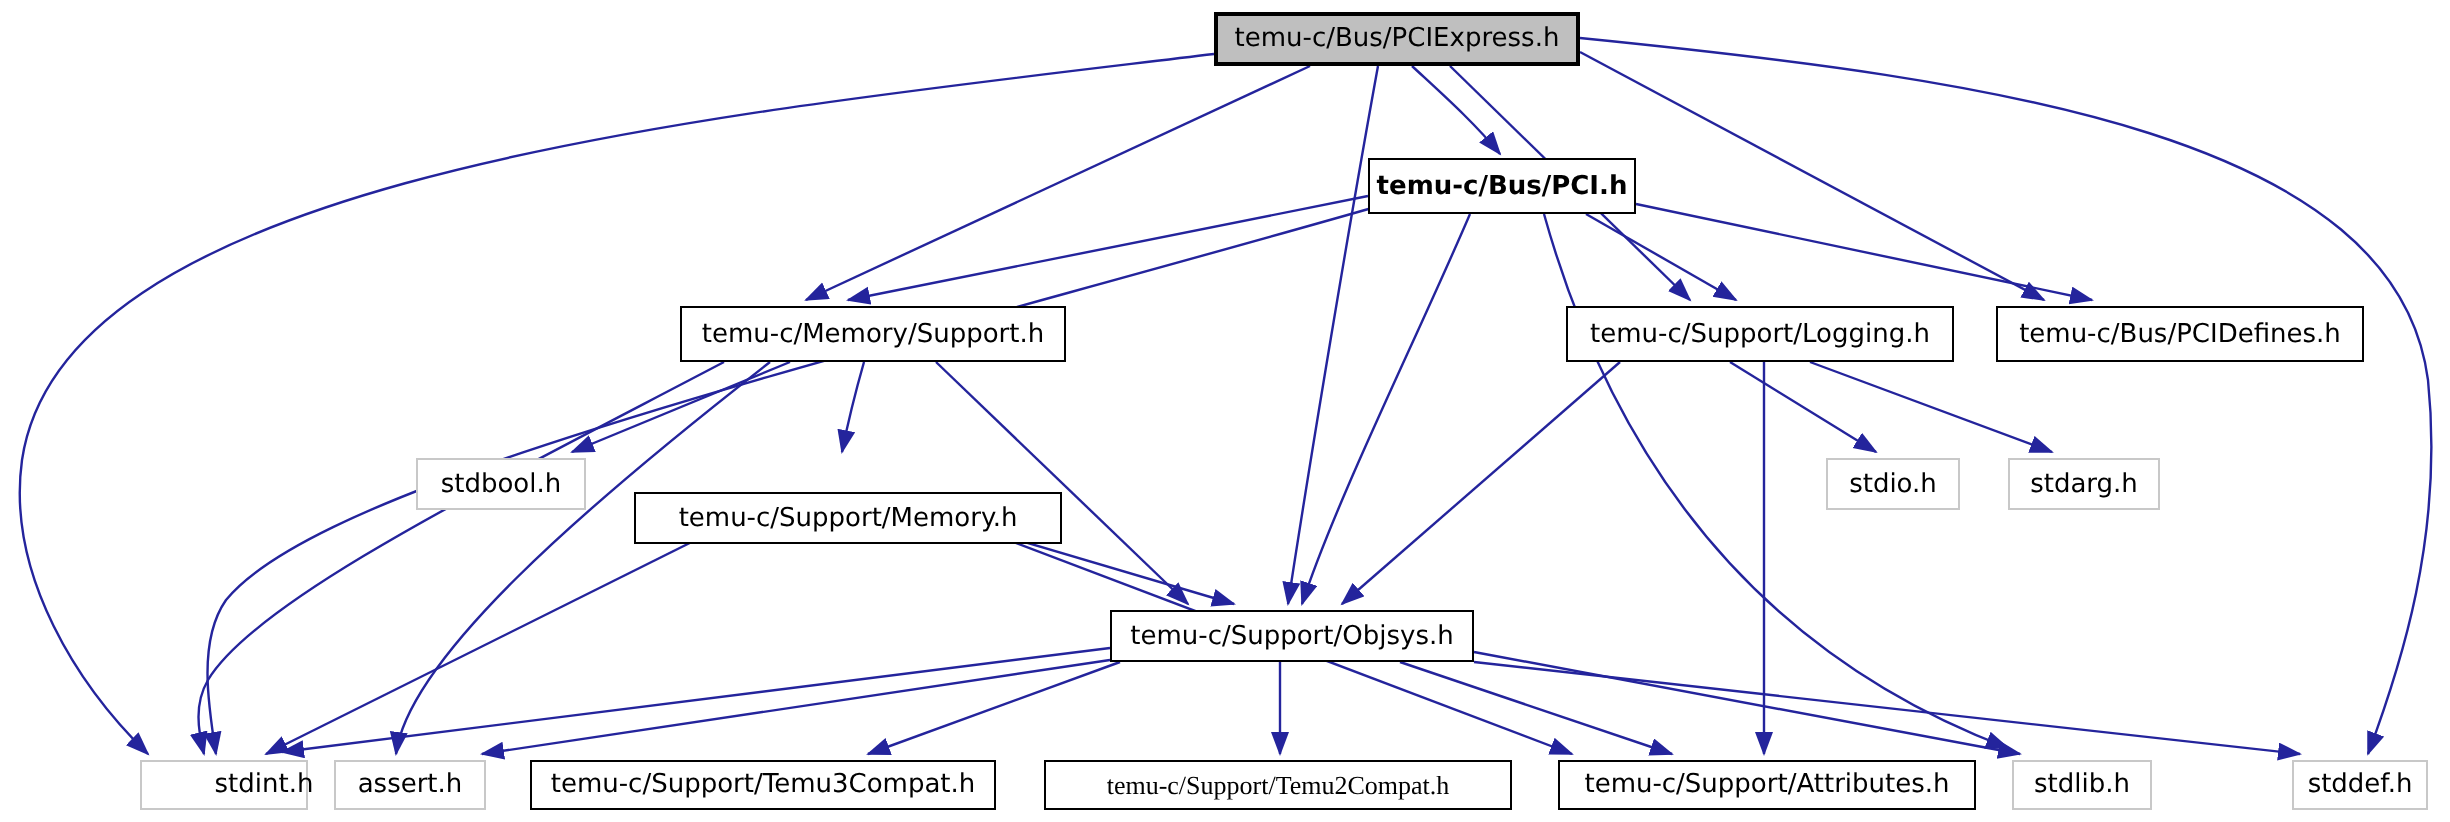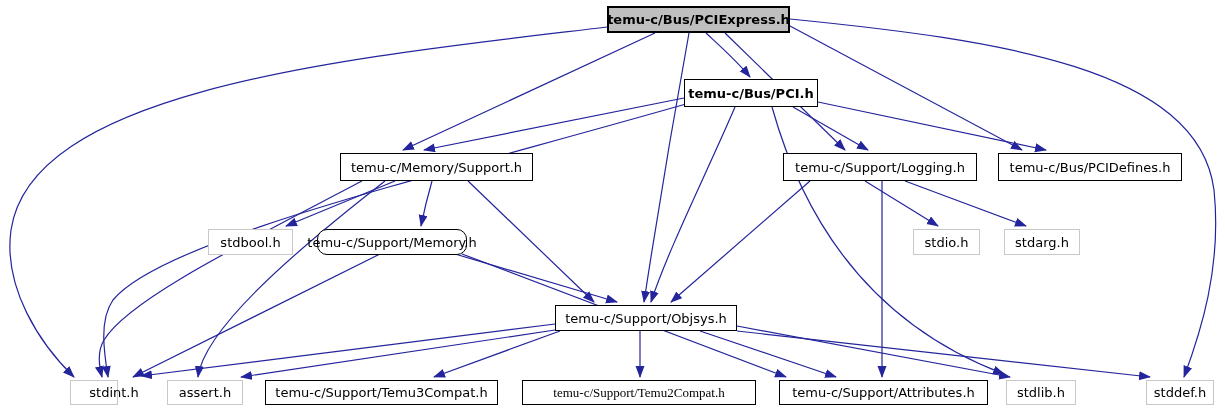--- a/index.html
+++ b/index.html
@@ -73,30 +73,30 @@
       <path d="M 810,181 L 671,302" fill="none" stroke="#24249c" stroke-width="1.2" marker-end="url(#arrow)"></path>
       <path d="M 882,181 L 882,377" fill="none" stroke="#24249c" stroke-width="1.2" marker-end="url(#arrow)"></path>
       <path d="M 555,324 L 141,376" fill="none" stroke="#24249c" stroke-width="1.2" marker-end="url(#arrow)"></path>
       <path d="M 555,330 L 241,377" fill="none" stroke="#24249c" stroke-width="1.2" marker-end="url(#arrow)"></path>
       <path d="M 560,331 L 434,377" fill="none" stroke="#24249c" stroke-width="1.2" marker-end="url(#arrow)"></path>
       <path d="M 640,331 L 640,377" fill="none" stroke="#24249c" stroke-width="1.2" marker-end="url(#arrow)"></path>
       <path d="M 700,331 L 836,377" fill="none" stroke="#24249c" stroke-width="1.2" marker-end="url(#arrow)"></path>
       <path d="M 737,326 L 1010,377" fill="none" stroke="#24249c" stroke-width="1.2" marker-end="url(#arrow)"></path>
       <path d="M 737,331 L 1150,377" fill="none" stroke="#24249c" stroke-width="1.2" marker-end="url(#arrow)"></path>
     </svg>
-    <div class="node main" style="left: 607px; top: 6px; width: 183px; height: 27px; font-weight: bold;">temu-c/Bus/PCIExpress.h</div>
+    <div class="node main" style="left: 607px; top: 6px; width: 183px; height: 27px;">temu-c/Bus/PCIExpress.h</div>
     <div class="node internal" style="left: 684px; top: 79px; width: 134px; height: 28px; font-weight: bold;">temu-c/Bus/PCI.h</div>
     <div class="node internal" style="left: 340px; top: 153px; width: 193px; height: 28px;">temu-c/Memory/Support.h</div>
     <div class="node internal" style="left: 783px; top: 153px; width: 194px; height: 28px;">temu-c/Support/Logging.h</div>
     <div class="node internal" style="left: 998px; top: 153px; width: 184px; height: 28px;">temu-c/Bus/PCIDefines.h</div>
     <div class="node system" style="left: 208px; top: 229px; width: 85px; height: 26px; text-align: right;">stdbool.h</div>
-    <div class="node internal" style="left: 317px; top: 229px; width: 150px; height: 26px; border-radius: 10px;">temu-c/Support/Memory.h</div>
+    <div class="node internal" style="left: 317px; top: 246px; width: 214px; height: 26px;">temu-c/Support/Memory.h</div>
     <div class="node system" style="left: 913px; top: 229px; width: 67px; height: 26px;">stdio.h</div>
     <div class="node system" style="left: 1004px; top: 229px; width: 76px; height: 26px;">stdarg.h</div>
     <div class="node internal" style="left: 555px; top: 305px; width: 182px; height: 26px;">temu-c/Support/Objsys.h</div>
-    <div class="node system" style="left: 70px; top: 380px; width: 48px; height: 25px; padding-left: 40px;">stdint.h</div>
+    <div class="node system" style="left: 70px; top: 380px; width: 84px; height: 25px; padding-left: 40px;">stdint.h</div>
     <div class="node system" style="left: 167px; top: 380px; width: 76px; height: 25px;">assert.h</div>
     <div class="node internal" style="left: 265px; top: 380px; width: 233px; height: 25px;">temu-c/Support/Temu3Compat.h</div>
     <div class="node internal" style="left: 522px; top: 380px; width: 234px; height: 25px; font-family: Liberation Serif, serif;">temu-c/Support/Temu2Compat.h</div>
     <div class="node internal" style="left: 779px; top: 380px; width: 209px; height: 25px;">temu-c/Support/Attributes.h</div>
     <div class="node system" style="left: 1006px; top: 380px; width: 70px; height: 25px;">stdlib.h</div>
     <div class="node system" style="left: 1146px; top: 380px; width: 68px; height: 25px;">stddef.h</div>
   </div>
 
 </body></html>

